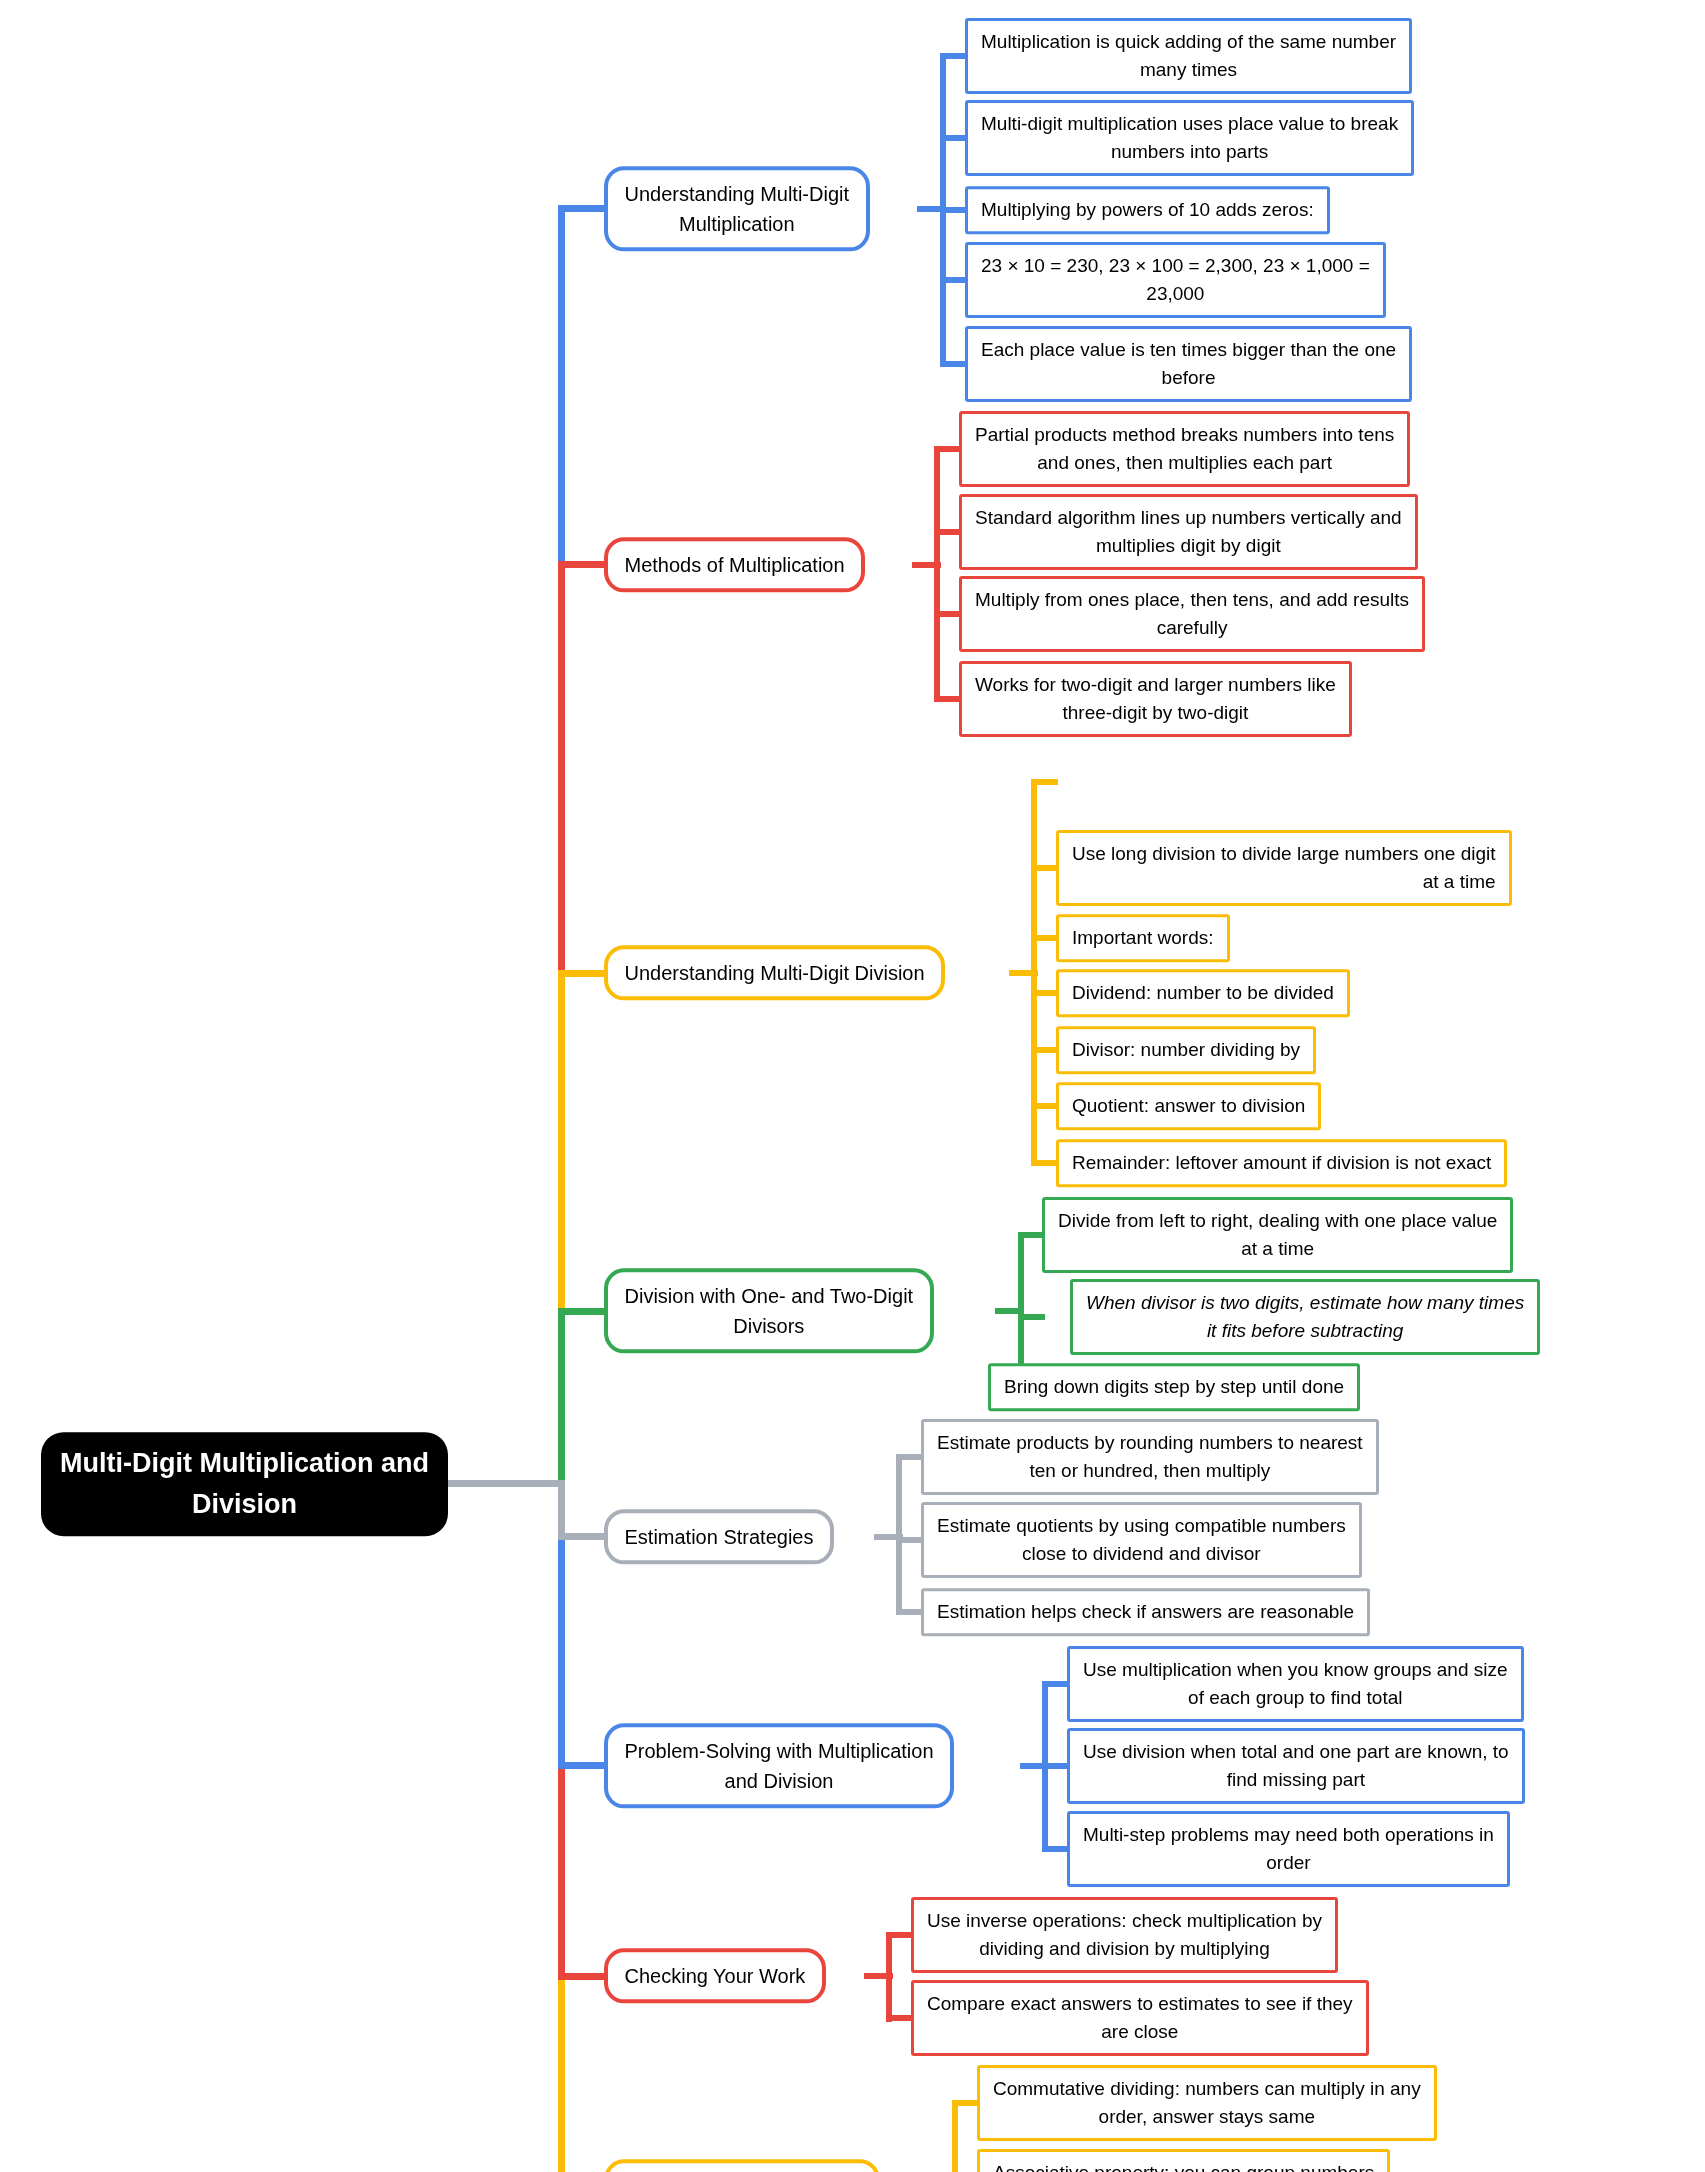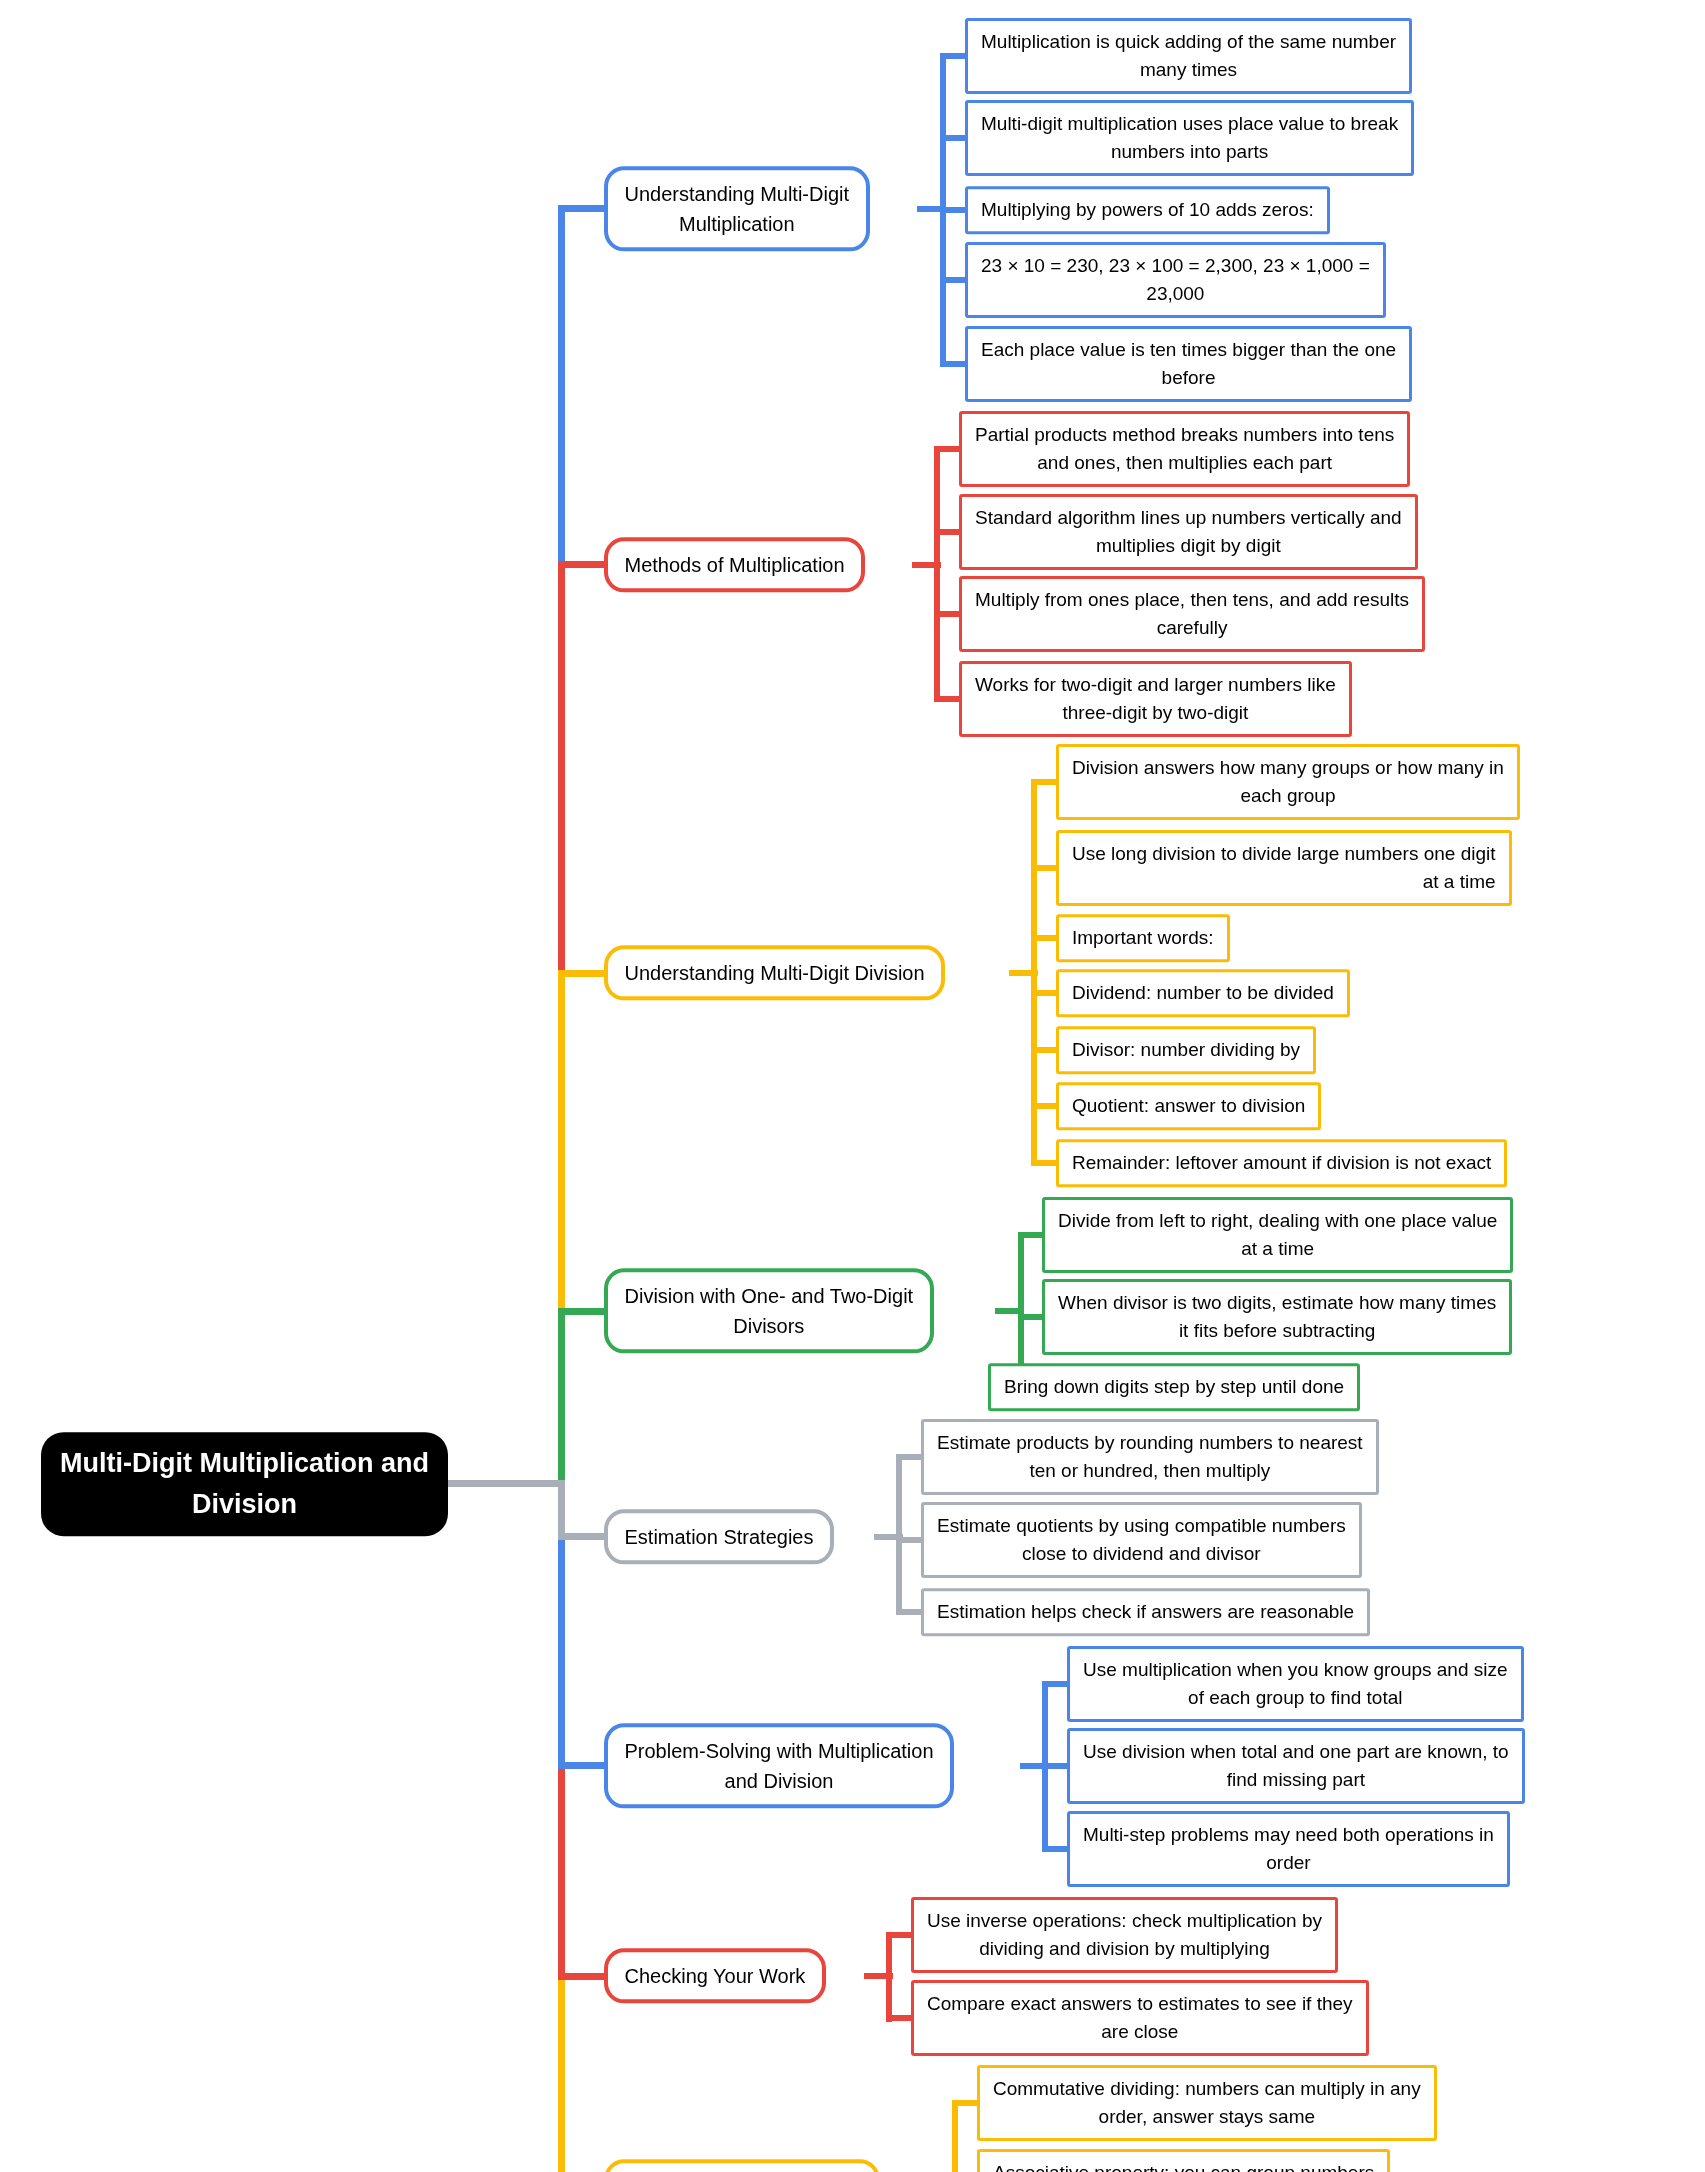--- a/index.html
+++ b/index.html
@@ -101,34 +101,32 @@
       <div class="branch node" style="top: 565px; border-color: rgb(232, 69, 60);">Methods of Multiplication</div>
       <div class="child node" style="top: 449px; border-color: rgb(232, 69, 60); left: 959px;">Partial products method breaks numbers into tens
 and ones, then multiplies each part</div>
       <div class="child node" style="top: 532px; border-color: rgb(232, 69, 60); left: 959px;">Standard algorithm lines up numbers vertically and
 multiplies digit by digit</div>
       <div class="child node" style="top: 614px; border-color: rgb(232, 69, 60); left: 959px;">Multiply from ones place, then tens, and add results
 carefully</div>
       <div class="child node" style="top: 699px; border-color: rgb(232, 69, 60); left: 959px;">Works for two-digit and larger numbers like
 three-digit by two-digit</div>
       <div class="branch node" style="top: 973px; border-color: rgb(251, 188, 5);">Understanding Multi-Digit Division</div>
-      <div class="child node" style="top: 782px; border-color: rgb(251, 188, 5); left: 1056px;">Division answers how many groups or how many in
-each group</div>
       <div class="child node" style="top: 868px; border-color: rgb(251, 188, 5); left: 1056px; text-align: right;">Use long division to divide large numbers one digit
 at a time</div>
       <div class="child node" style="top: 938px; border-color: rgb(251, 188, 5); left: 1056px;">Important words:</div>
       <div class="child node" style="top: 993px; border-color: rgb(251, 188, 5); left: 1056px;">Dividend: number to be divided</div>
       <div class="child node" style="top: 1050px; border-color: rgb(251, 188, 5); left: 1056px;">Divisor: number dividing by</div>
       <div class="child node" style="top: 1106px; border-color: rgb(251, 188, 5); left: 1056px;">Quotient: answer to division</div>
       <div class="child node" style="top: 1163px; border-color: rgb(251, 188, 5); left: 1056px;">Remainder: leftover amount if division is not exact</div>
       <div class="branch node" style="top: 1311px; border-color: rgb(52, 168, 83);">Division with One- and Two-Digit
 Divisors</div>
       <div class="child node" style="top: 1235px; border-color: rgb(52, 168, 83); left: 1042px;">Divide from left to right, dealing with one place value
 at a time</div>
-      <div class="child node" style="top: 1317px; border-color: rgb(52, 168, 83); left: 1042px;">When divisor is two digits, estimate how many times
+      <div class="child node" style="top: 1317px; border-color: rgb(52, 168, 83); left: 1070px; font-style: italic;">When divisor is two digits, estimate how many times
 it fits before subtracting</div>
       <div class="child node" style="top: 1387px; border-color: rgb(52, 168, 83); left: 988px;">Bring down digits step by step until done</div>
       <div class="branch node" style="top: 1537px; border-color: rgb(168, 175, 184);">Estimation Strategies</div>
       <div class="child node" style="top: 1457px; border-color: rgb(168, 175, 184); left: 921px;">Estimate products by rounding numbers to nearest
 ten or hundred, then multiply</div>
       <div class="child node" style="top: 1540px; border-color: rgb(168, 175, 184); left: 921px;">Estimate quotients by using compatible numbers
 close to dividend and divisor</div>
       <div class="child node" style="top: 1612px; border-color: rgb(168, 175, 184); left: 921px;">Estimation helps check if answers are reasonable</div>
       <div class="branch node" style="top: 1766px; border-color: rgb(74, 134, 232);">Problem-Solving with Multiplication
 and Division</div>

